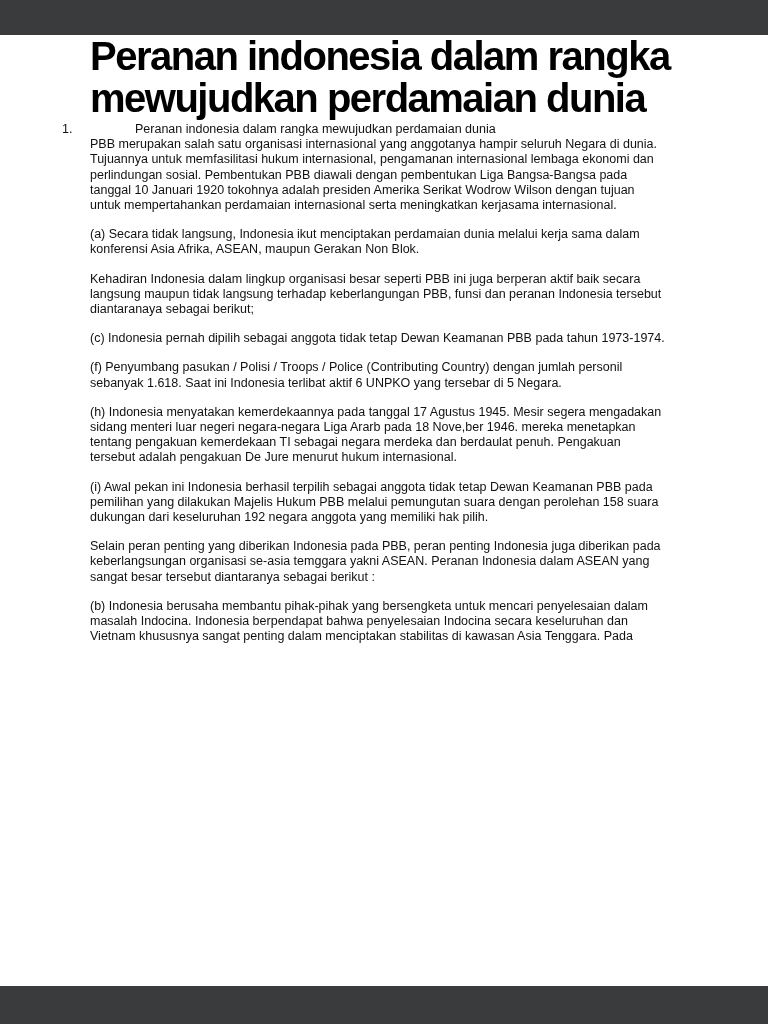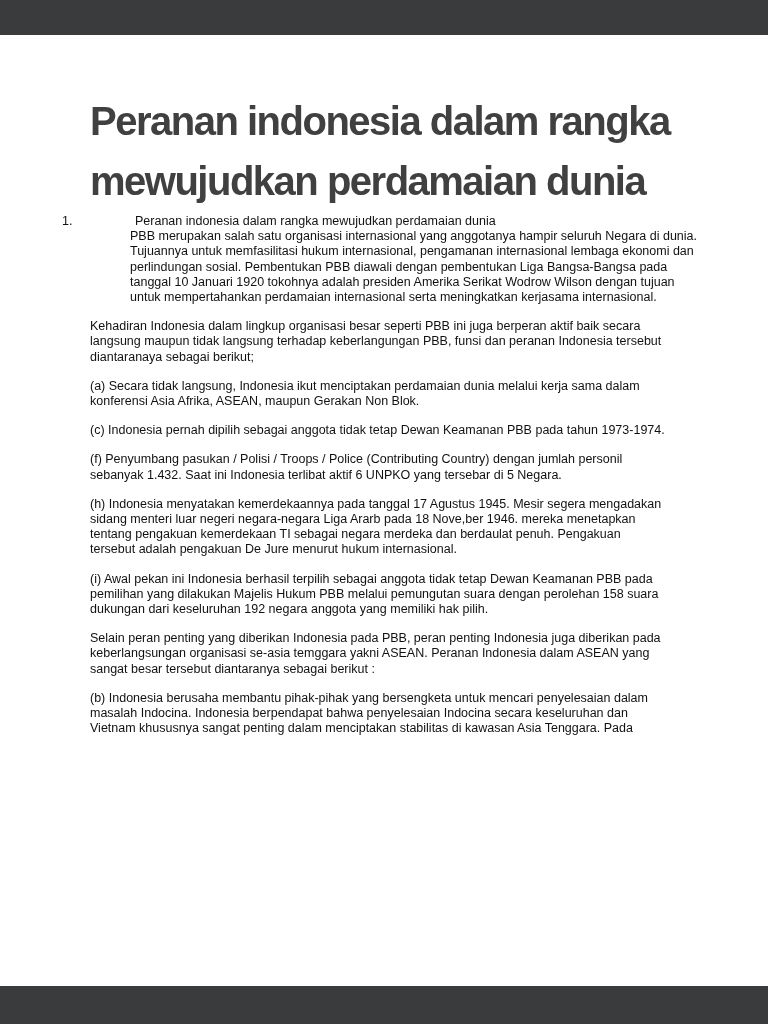--- a/index.html
+++ b/index.html
@@ -31,26 +31,25 @@
     left: 0;
     width: 768px;
     height: 951px;
     background: var(--page-color, #ffffff);
     box-sizing: border-box;
     padding: 0 64px 0 90px;
     color: var(--text-color, #111111);
   }
   .doc-title {
     margin: 0;
-    padding-top: 56px;
     font-size: 40px;
     font-weight: bold;
-    line-height: 60px;
+    line-height: 42px;
     letter-spacing: -1.5px;
-    color: #404040;
+    color: #000000;
     white-space: pre-line;
   }
   .list-row {
     position: relative;
     margin-top: 3px;
     font-size: 12.5px;
     line-height: 15.2px;
   }
   .list-marker {
     position: absolute;
@@ -62,21 +61,21 @@
     padding-left: 45px;
   }
   .doc-body {
     font-size: 12.5px;
     line-height: 15.2px;
   }
   .para {
     white-space: pre-line;
     margin: 0 0 14px 0;
   }
-  .para:first-child { margin-top: 0; margin-left: 40px; }
+  .para:first-child { margin-top: 0; }
 </style>
 </head>
 <body>
 
 <div class="stage">
 
   <div class="letterbox letterbox-top"></div>
 
   <div class="page">
 
@@ -87,28 +86,28 @@
       <span class="list-marker">1.</span>
       <span class="list-heading">Peranan indonesia dalam rangka mewujudkan perdamaian dunia</span>
     </div>
 
     <div class="doc-body">
         <div class="para">PBB merupakan salah satu organisasi internasional yang anggotanya hampir seluruh Negara di dunia.
 Tujuannya untuk memfasilitasi hukum internasional, pengamanan internasional lembaga ekonomi dan
 perlindungan sosial. Pembentukan PBB diawali dengan pembentukan Liga Bangsa-Bangsa pada
 tanggal 10 Januari 1920 tokohnya adalah presiden Amerika Serikat Wodrow Wilson dengan tujuan
 untuk mempertahankan perdamaian internasional serta meningkatkan kerjasama internasional.</div>
+        <div class="para">(a) Secara tidak langsung, Indonesia ikut menciptakan perdamaian dunia melalui kerja sama dalam
+konferensi Asia Afrika, ASEAN, maupun Gerakan Non Blok.</div>
         <div class="para">Kehadiran Indonesia dalam lingkup organisasi besar seperti PBB ini juga berperan aktif baik secara
 langsung maupun tidak langsung terhadap keberlangungan PBB, funsi dan peranan Indonesia tersebut
 diantaranaya sebagai berikut;</div>
-        <div class="para">(a) Secara tidak langsung, Indonesia ikut menciptakan perdamaian dunia melalui kerja sama dalam
-konferensi Asia Afrika, ASEAN, maupun Gerakan Non Blok.</div>
         <div class="para">(c) Indonesia pernah dipilih sebagai anggota tidak tetap Dewan Keamanan PBB pada tahun 1973-1974.</div>
         <div class="para">(f) Penyumbang pasukan / Polisi / Troops / Police (Contributing Country) dengan jumlah personil
-sebanyak 1.432. Saat ini Indonesia terlibat aktif 6 UNPKO yang tersebar di 5 Negara.</div>
+sebanyak 1.618. Saat ini Indonesia terlibat aktif 6 UNPKO yang tersebar di 5 Negara.</div>
         <div class="para">(h) Indonesia menyatakan kemerdekaannya pada tanggal 17 Agustus 1945. Mesir segera mengadakan
 sidang menteri luar negeri negara-negara Liga Ararb pada 18 Nove,ber 1946. mereka menetapkan
 tentang pengakuan kemerdekaan TI sebagai negara merdeka dan berdaulat penuh. Pengakuan
 tersebut adalah pengakuan De Jure menurut hukum internasional.</div>
         <div class="para">(i) Awal pekan ini Indonesia berhasil terpilih sebagai anggota tidak tetap Dewan Keamanan PBB pada
 pemilihan yang dilakukan Majelis Hukum PBB melalui pemungutan suara dengan perolehan 158 suara
 dukungan dari keseluruhan 192 negara anggota yang memiliki hak pilih.</div>
         <div class="para">Selain peran penting yang diberikan Indonesia pada PBB, peran penting Indonesia juga diberikan pada
 keberlangsungan organisasi se-asia temggara yakni ASEAN. Peranan Indonesia dalam ASEAN yang
 sangat besar tersebut diantaranya sebagai berikut :</div>

